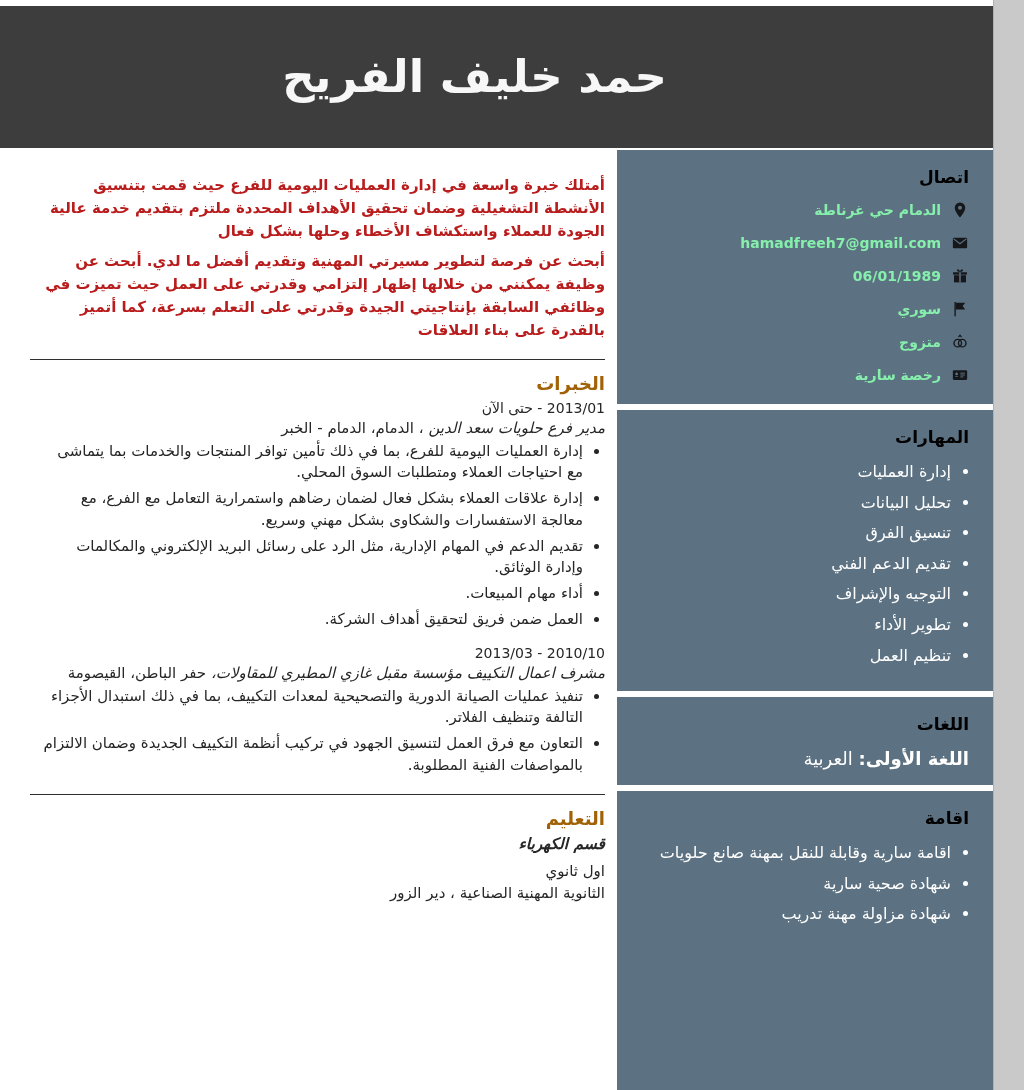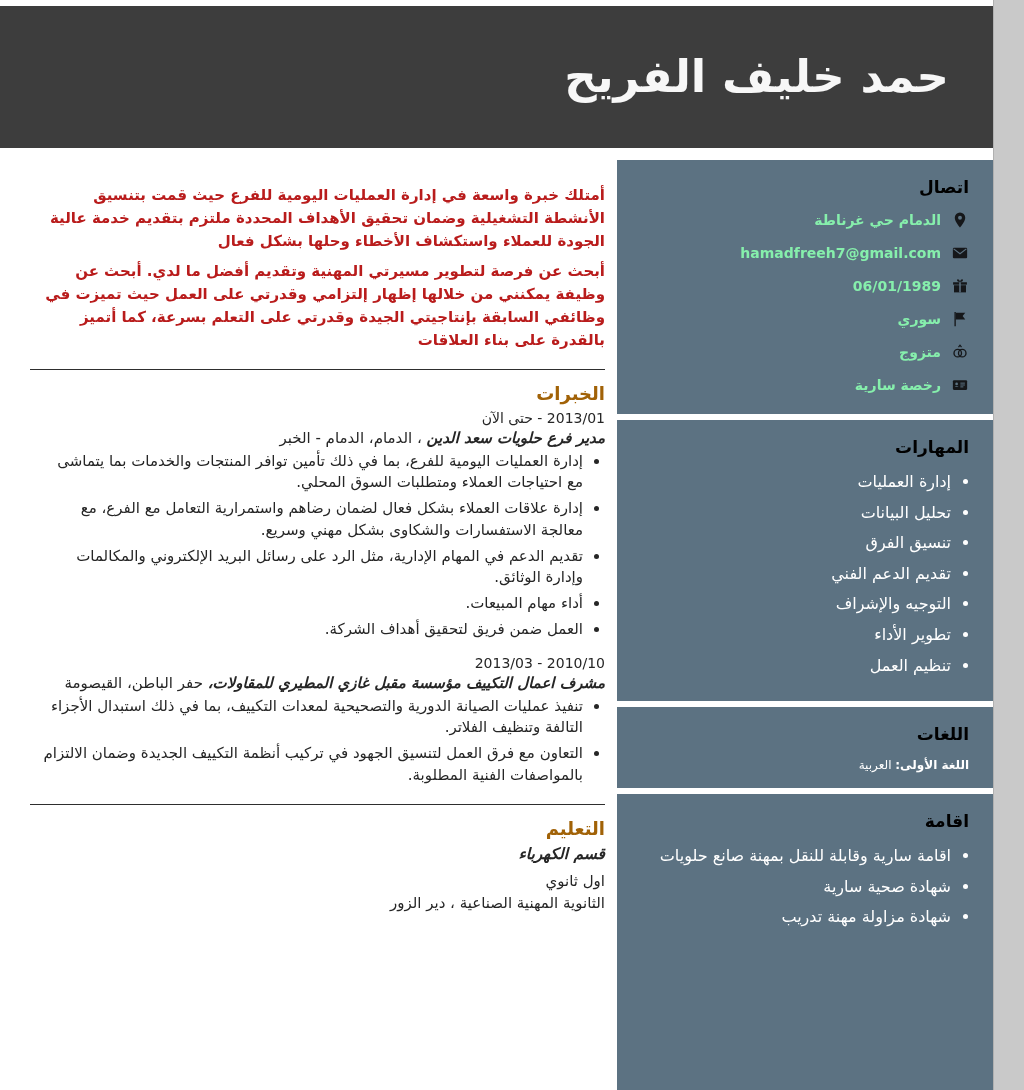--- a/index.html
+++ b/index.html
@@ -5,22 +5,22 @@
   * { box-sizing: border-box; margin: 0; padding: 0; }
   html, body { width: 1024px; height: 1090px; overflow: hidden; }
   body { font-family: "DejaVu Sans", sans-serif; background: #c9c9c9; }
 
   .canvas { display: flex; width: 1024px; height: 1090px; direction: ltr; }
   .page { width: 993px; height: 1090px; background: #ffffff; direction: rtl;
           display: flex; flex-direction: column; overflow: hidden; }
   .right-strip { flex: 1; background: #c9c9c9; border-left: 1px solid #b0b0b0; }
 
   
-  .header { height: 142px; margin: 6px 0 12px 0; background: #3d3d3d;
-            display: flex; align-items: center; flex: none; }
+  .header { height: 142px; margin: 6px 0 2px 0; background: #3d3d3d;
+            display: flex; align-items: center; flex: none; justify-content: center; }
   .header h1 { color: #f7f7f7; font-size: 45px; font-weight: bold;
                padding-right: 44px; line-height: 1.1; }
 
   
   .columns { flex: 1; display: flex; overflow: hidden; }
 
   
   .sidebar { width: 376px; flex: none; display: flex; flex-direction: column; background: #ffffff; }
   .side-section { background: #5c7282; color: #ffffff; padding: 17px 24px 16px 18px; margin-bottom: 6px; }
   .side-section:last-child { margin-bottom: 0; flex: 1; }
@@ -28,31 +28,31 @@
 
   .contact-item { display: flex; align-items: center; gap: 10px; margin-bottom: 15px; }
   .contact-item:last-child { margin-bottom: 4px; }
   .cicon { width: 18px; height: 18px; flex: none; display: inline-flex; }
   .cicon svg { width: 18px; height: 18px; display: block; }
   .ctext { color: #86efac; font-size: 14px; font-weight: 600; }
 
   .side-list { list-style: disc outside; padding-right: 18px; }
   .side-list li { font-size: 16px; margin-bottom: 9px; line-height: 1.35; }
 
-  .lang-line { font-size: 12px; }
+  .lang-line { font-size: 18px; }
   .lang-label { font-weight: bold; }
 
   
   .main { flex: 1; padding: 24px 12px 0 30px; color: #262626; overflow: hidden; }
   .summary { font-size: 15px; line-height: 1.52; margin-bottom: 8px; color: #b91c1c; font-weight: bold; }
   .rule { border: none; border-top: 1.5px solid #2e2e2e; margin: 17px 0 13px 0; }
   .mhead { font-size: 18px; font-weight: bold; color: #a16207; margin-bottom: 6px; }
   .dates { font-size: 14px; margin-bottom: 3px; }
   .jobtitle { font-size: 15px; margin-bottom: 4px; }
-  .jt { font-weight: bold; font-style: italic; text-align: right; }
+  .jt { font-weight: normal; font-style: italic; text-align: right; }
   .jbullets { list-style: disc outside; padding-right: 22px; margin: 4px 0 14px 13px; }
   .jbullets li { font-size: 15px; line-height: 1.45; margin-bottom: 4px; }
   .edu-degree { font-size: 15.5px; font-weight: bold; font-style: italic; margin-bottom: 7px; }
   .edu-line { font-size: 15px; line-height: 1.5; }
 </style>
 </head>
 <body>
 
 <div class="canvas">
   <div class="page">

